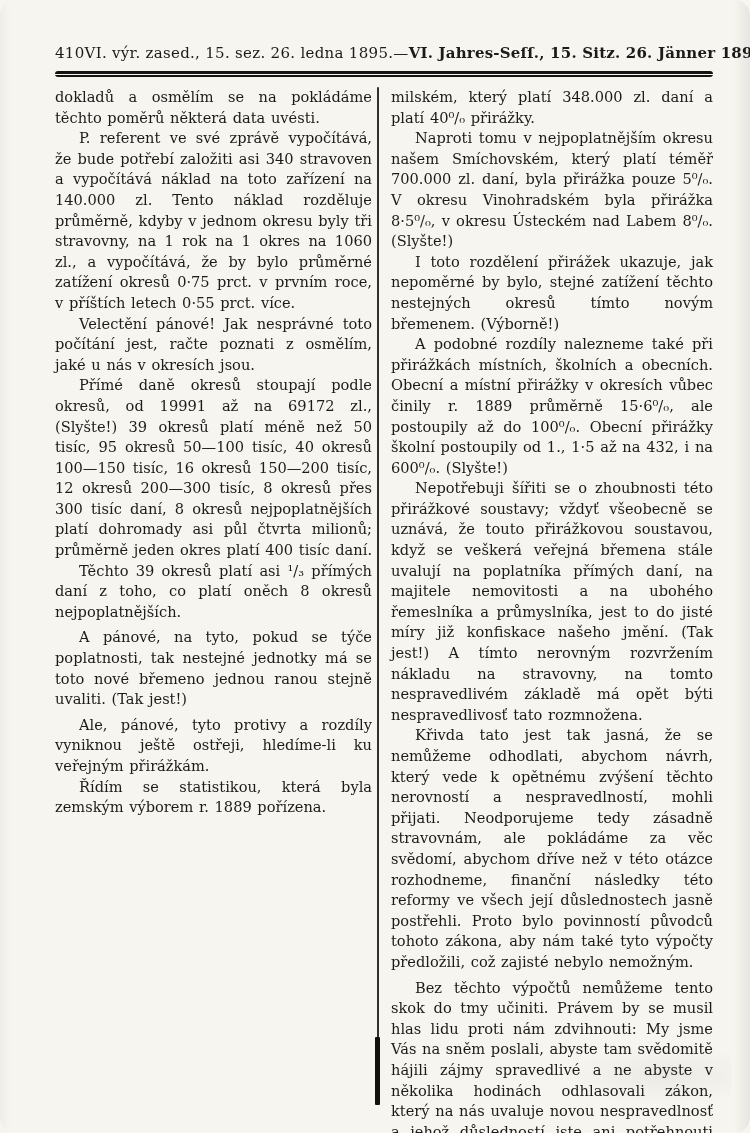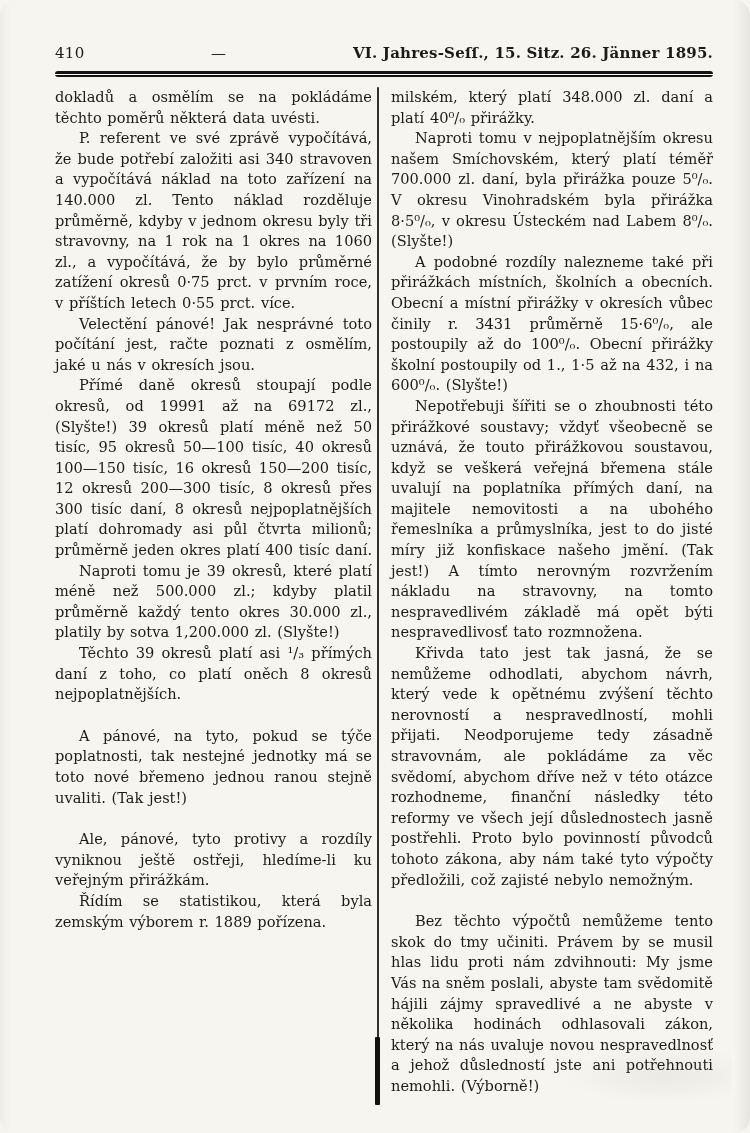--- a/index.html
+++ b/index.html
@@ -54,59 +54,60 @@
     background:#121110; border-radius:1px;
   }
   .column p{
     margin:0;
     font-size:14.6px;
     line-height:20.6px;
     text-indent:24px;
     word-spacing:1px;
   }
   .column p.no-indent{ text-indent:0; }
-  .column p.space-before{ margin-top:21px; }
+  .column p.space-before{ margin-top:5px; }
   .smudge{
     position:absolute; right:18px; bottom:28px; width:170px; height:60px;
     background:radial-gradient(ellipse at 60% 50%, rgba(80,78,74,0.07), rgba(80,78,74,0) 70%);
     pointer-events:none;
   }
 </style>
 </head>
 <body>
 
 <div class="page">
 
   <div class="header">
     <span class="seg">410</span>
+    <span class="seg">VI. výr. zased., 15. sez. 26. ledna 1895.</span>
     <span class="seg">—</span>
     <span class="seg fraktur">VI. Jahres-Seſſ., 15. Sitz. 26. Jänner 1895.</span>
   </div>
 
   <div class="header-rule"></div>
 
   <div class="columns">
     <div class="column left" id="col-left">
         <p class="no-indent">dokladů a osmělím se na pokládáme těchto poměrů některá data uvésti.</p>
         <p>P. referent ve své zprávě vypočítává, že bude potřebí založiti asi 340 stravoven a vypočítává náklad na toto zařízení na 140.000 zl. Tento náklad rozděluje průměrně, kdyby v jednom okresu byly tři stravovny, na 1 rok na 1 okres na 1060 zl., a vypočítává, že by bylo průměrné zatížení okresů 0·75 prct. v prvním roce, v příštích letech 0·55 prct. více.</p>
         <p>Velectění pánové! Jak nesprávné toto počítání jest, račte poznati z osmělím, jaké u nás v okresích jsou.</p>
         <p>Přímé daně okresů stoupají podle okresů, od 19991 až na 69172 zl., (Slyšte!) 39 okresů platí méně než 50 tisíc, 95 okresů 50—100 tisíc, 40 okresů 100—150 tisíc, 16 okresů 150—200 tisíc, 12 okresů 200—300 tisíc, 8 okresů přes 300 tisíc daní, 8 okresů nejpoplatnějších platí dohromady asi půl čtvrta milionů; průměrně jeden okres platí 400 tisíc daní.</p>
-        <p>Naproti tomu je 39 okresů, které platí méně než 500.000 zl.; kdyby platil průměrně každý tento okres 30.000 zl., platily by sotva 1,200.000 zl. (Slyšte!)</p>
         <p>Těchto 39 okresů platí asi ¹/₃ přímých daní z toho, co platí oněch 8 okresů nejpoplatnějších.</p>
         <p class="space-before">A pánové, na tyto, pokud se týče poplatnosti, tak nestejné jednotky má se toto nové břemeno jednou ranou stejně uvaliti. (Tak jest!)</p>
         <p class="space-before">Ale, pánové, tyto protivy a rozdíly vyniknou ještě ostřeji, hledíme-li ku veřejným přirážkám.</p>
         <p>Řídím se statistikou, která byla zemským výborem r. 1889 pořízena.</p>
       </div>
     <div class="divider">
       <div class="divider-tail"></div>
     </div>
     <div class="column right" id="col-right">
         <p class="no-indent">milském, který platí 348.000 zl. daní a platí 40⁰/₀ přirážky.</p>
         <p>Naproti tomu v nejpoplatnějším okresu našem Smíchovském, který platí téměř 700.000 zl. daní, byla přirážka pouze 5⁰/₀. V okresu Vinohradském byla přirážka 8·5⁰/₀, v okresu Ústeckém nad Labem 8⁰/₀. (Slyšte!)</p>
-        <p>A podobné rozdíly nalezneme také při přirážkách místních, školních a obecních. Obecní a místní přirážky v okresích vůbec činily r. 3431 průměrně 15·6⁰/₀, ale postoupily až do 100⁰/₀. Obecní přirážky školní postoupily od 1., 1·5 až na 432, i na 600⁰/₀. (Slyšte!)</p>
+        <p>I toto rozdělení přirážek ukazuje, jak nepoměrné by bylo, stejné zatížení těchto nestejných okresů tímto novým břemenem. (Výborně!)</p>
+        <p>A podobné rozdíly nalezneme také při přirážkách místních, školních a obecních. Obecní a místní přirážky v okresích vůbec činily r. 1889 průměrně 15·6⁰/₀, ale postoupily až do 100⁰/₀. Obecní přirážky školní postoupily od 1., 1·5 až na 432, i na 600⁰/₀. (Slyšte!)</p>
         <p>Nepotřebuji šířiti se o zhoubnosti této přirážkové soustavy; vždyť všeobecně se uznává, že touto přirážkovou soustavou, když se veškerá veřejná břemena stále uvalují na poplatníka přímých daní, na majitele nemovitosti a na ubohého řemeslníka a průmyslníka, jest to do jisté míry již konfiskace našeho jmění. (Tak jest!) A tímto nerovným rozvržením nákladu na stravovny, na tomto nespravedlivém základě má opět býti nespravedlivosť tato rozmnožena.</p>
         <p>Křivda tato jest tak jasná, že se nemůžeme odhodlati, abychom návrh, který vede k opětnému zvýšení těchto nerovností a nespravedlností, mohli přijati. Neodporujeme tedy zásadně stravovnám, ale pokládáme za věc svědomí, abychom dříve než v této otázce rozhodneme, finanční následky této reformy ve všech její důslednostech jasně postřehli. Proto bylo povinností původců tohoto zákona, aby nám také tyto výpočty předložili, což zajisté nebylo nemožným.</p>
         <p class="space-before">Bez těchto výpočtů nemůžeme tento skok do tmy učiniti. Právem by se musil hlas lidu proti nám zdvihnouti: My jsme Vás na sněm poslali, abyste tam svědomitě hájili zájmy spravedlivé a ne abyste v několika hodinách odhlasovali zákon, který na nás uvaluje novou nespravedlnosť a jehož důsledností jste ani potřehnouti nemohli. (Výborně!)</p>
       </div>
   </div>
 
   <div class="smudge"></div>
 
 </div>
 

